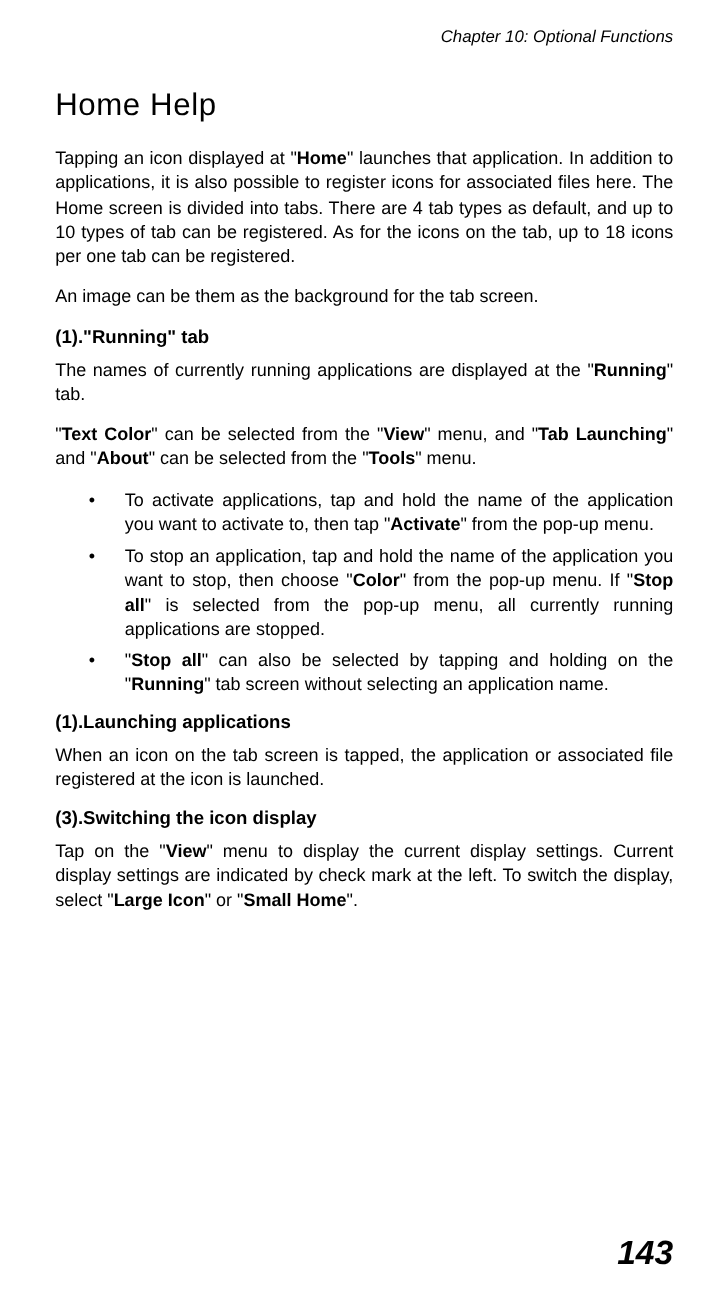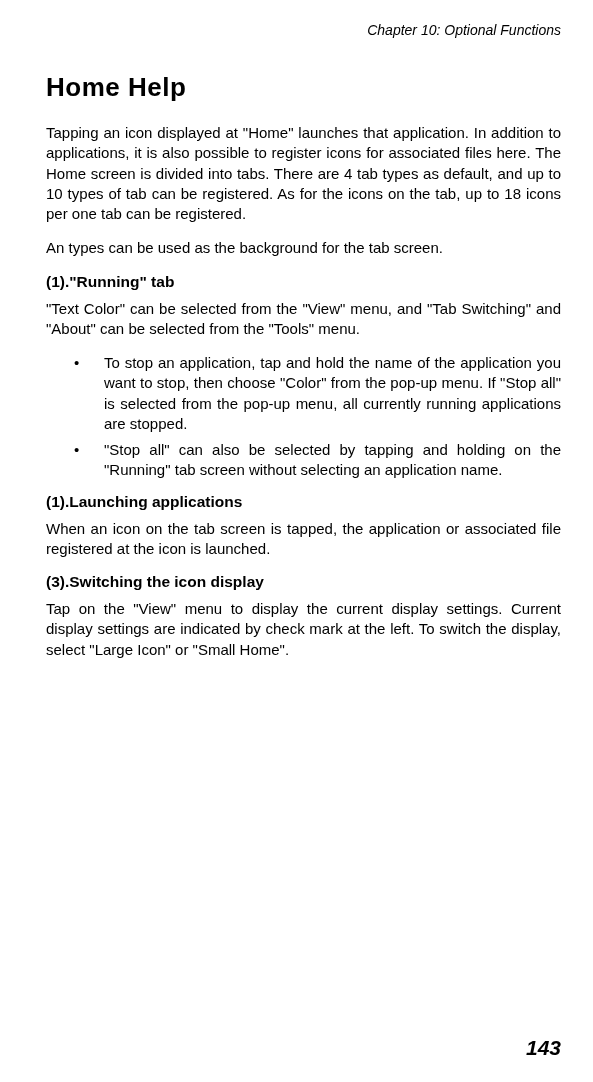--- a/index.html
+++ b/index.html
@@ -19,21 +19,21 @@
     position: relative;
   }
   .chapter {
     text-align: right;
     font-style: italic;
     font-size: 14px;
     margin: 0 0 34px 0;
   }
   .title {
     font-size: 26px;
-    font-weight: bold;
+    font-weight: normal;
     margin: 0 0 20px 0;
     letter-spacing: 0.5px;
   }
   .para {
     font-size: 15px;
     line-height: 1.35;
     margin: 0 0 14px 0;
     text-align: justify;
   }
   .section {
@@ -59,49 +59,55 @@
     position: absolute;
     left: 28px;
     top: 0;
   }
   .pagenum {
     position: absolute;
     bottom: 22px;
     right: 32px;
     font-weight: bold;
     font-style: italic;
-    font-size: 21px;
+    font-size: 28px;
     margin-top: 10px;
   }
-  b { font-weight: normal; }
+  b { font-weight: bold; }
 </style>
 </head>
 <body>
 
 <div class="page">
 
   <div class="chapter">Chapter 10: Optional Functions</div>
 
   <div class="title">Home Help</div>
 
   <p class="para">
     <span>Tapping an icon displayed at "</span><b>Home</b><span>" launches that application. In addition to applications, it is also possible to register icons for associated files here. The Home screen is divided into tabs. There are 4 tab types as default, and up to 10 types of tab can be registered. As for the icons on the tab, up to 18 icons per one tab can be registered.</span>
   </p>
 
-  <p class="para">An types can be used as the background for the tab screen.</p>
+  <p class="para">An image can be them as the background for the tab screen.</p>
 
   <div class="section">(1)."Running" tab</div>
 
+  <p class="para">
+    <span>The names of currently running applications are displayed at the "</span><b>Running</b><span>" tab.</span>
+  </p>
 
 
   <p class="para">
-    <span>"</span><b>Text Color</b><span>" can be selected from the "</span><b>View</b><span>" menu, and "</span><b>Tab Switching</b><span>" and "</span><b>About</b><span>" can be selected from the "</span><b>Tools</b><span>" menu.</span>
+    <span>"</span><b>Text Color</b><span>" can be selected from the "</span><b>View</b><span>" menu, and "</span><b>Tab Launching</b><span>" and "</span><b>About</b><span>" can be selected from the "</span><b>Tools</b><span>" menu.</span>
   </p>
 
   <ul class="bullets">
+    <li>
+      <span>To activate applications, tap and hold the name of the application you want to activate to, then tap "</span><b>Activate</b><span>" from the pop-up menu.</span>
+    </li>
     <li>
       <span>To stop an application, tap and hold the name of the application you want to stop, then choose "</span><b>Color</b><span>" from the pop-up menu. If "</span><b>Stop all</b><span>" is selected from the pop-up menu, all currently running applications are stopped.</span>
     </li>
     <li>
       <span>"</span><b>Stop all</b><span>" can also be selected by tapping and holding on the "</span><b>Running</b><span>" tab screen without selecting an application name.</span>
     </li>
   </ul>
 
   <div class="section">(1).Launching applications</div>
 

